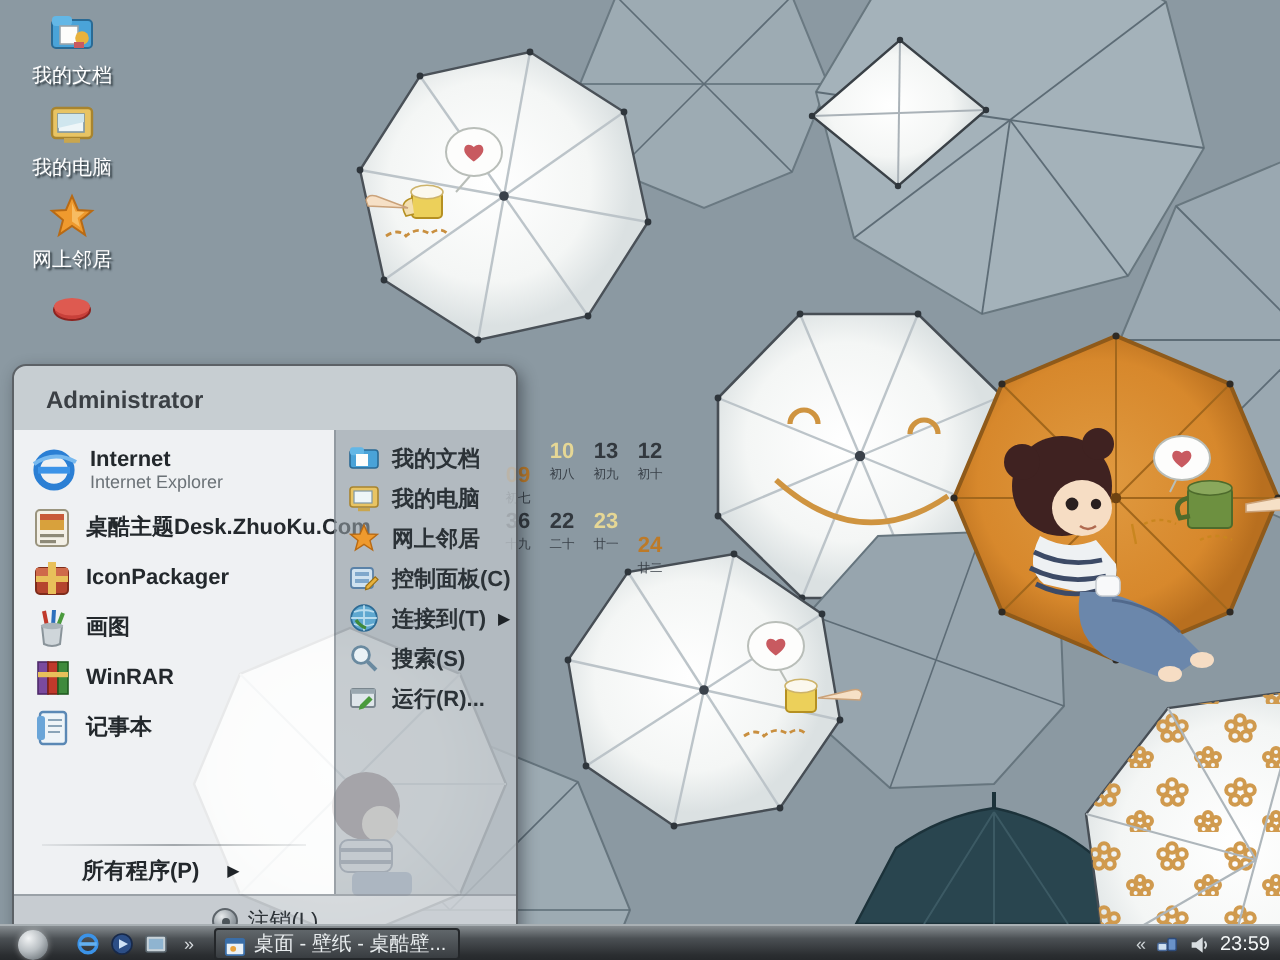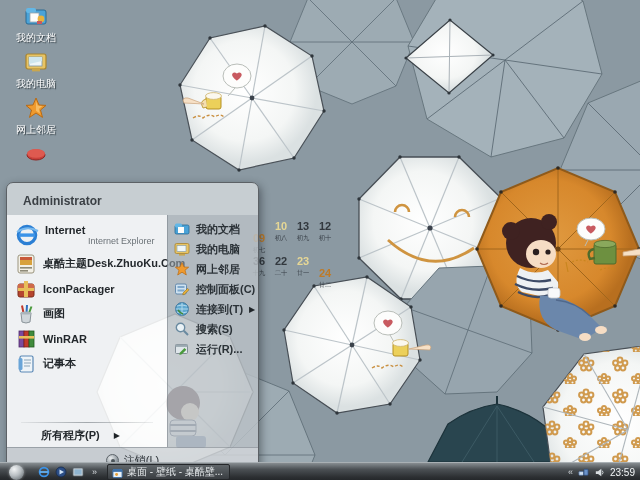--- a/index.html
+++ b/index.html
@@ -36,21 +36,21 @@
   .sm-body{flex:1;display:flex;min-height:0;}
   .sm-left{width:152px;background:rgba(255,255,255,.72);display:flex;flex-direction:column;padding:4px 0 0 8px;}
   .sm-right{flex:1;background:rgba(160,170,177,.55);border-left:1px solid rgba(120,128,135,.55);
       display:flex;flex-direction:column;padding:4px 0 0 6px;}
   .sm-item{display:flex;align-items:center;gap:6px;cursor:pointer;}
   .sm-left .sm-item{height:25px;}
   .sm-right .sm-item{height:20px;}
   .sm-label{font-size:11px;font-weight:bold;color:#23282c;white-space:nowrap;}
   .sm-right .sm-label{font-weight:bold;color:#2b3237;}
   .sm-ie-wrap{display:flex;flex-direction:column;line-height:1.15;}
-  .sm-sub{font-size:9px;color:#6b7277;margin-left:43px;}
+  .sm-sub{font-size:9px;color:#6b7277;}
   .sm-item-internet{height:32px !important;}
   .sm-sep{height:1px;background:linear-gradient(90deg,rgba(100,108,114,.1),rgba(100,108,114,.55),rgba(100,108,114,.1));
       margin:6px 14px 0 6px;}
   .sm-allprog{display:flex;align-items:center;gap:14px;height:24px;padding-left:26px;cursor:pointer;}
   .sm-arrow{font-size:8px;color:#1e2327;}
   .sm-right .sm-arrow{margin-left:auto;margin-right:6px;}
   .sm-footer{height:24px;background:rgba(198,204,208,.62);border-top:1px solid rgba(110,118,125,.5);
       display:flex;align-items:center;justify-content:center;gap:22px;}
   .sm-foot-btn{display:flex;align-items:center;gap:5px;cursor:pointer;}
   .sm-foot-btn .lbl{font-size:11px;color:#2c3237;}

